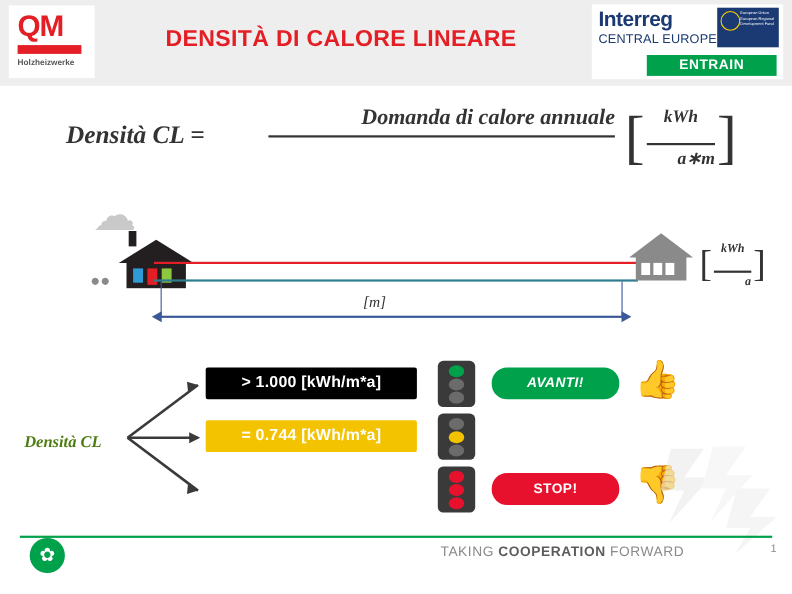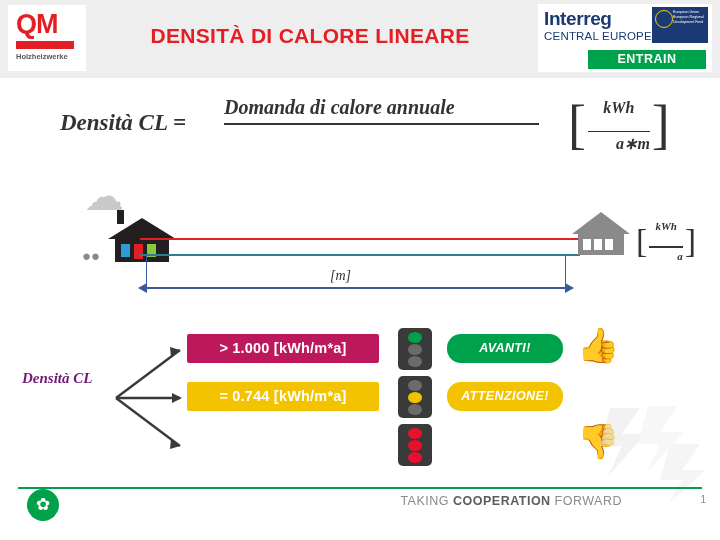--- a/index.html
+++ b/index.html
@@ -135,23 +135,23 @@
     position: absolute;
     left: 0; top: 14px;
     font-size: 23px;
     font-style: italic;
     font-weight: bold;
     color: #333333;
     white-space: nowrap;
   }
   .formula .frac {
     position: absolute;
-    left: 164px; top: 0;
+    left: 184px; top: 0;
     width: 315px;
-    text-align: left;
+    text-align: right;
   }
   .formula .frac .num {
     font-size: 20px;
     font-style: italic;
     font-weight: bold;
     color: #333333;
     padding-bottom: 2px;
   }
   .formula .frac .bar {
     height: 2px;
@@ -341,40 +341,40 @@
     display: flex;
     align-items: center;
   }
   .unit-right .bracket { font-size: 34px; }
   .unit-right .unit-stack { font-size: 11px; }
 
   
   .tree { position: absolute; left: 0; top: 320px; width: 720px; height: 160px; }
   .tree-label {
     position: absolute;
-    left: 22px; top: 50px;
+    left: 22px; top: 74px;
     font-family: "Liberation Serif", serif;
     font-style: italic;
     font-weight: bold;
     font-size: 15px;
-    color: #701a75;
+    color: #4d7c0f;
   }
   .band {
     position: absolute;
     left: 187px;
     width: 192px; height: 29px;
     border-radius: 2px;
     color: #ffffff;
     font-size: 14.5px;
     font-weight: bold;
     text-align: center;
     line-height: 29px;
     letter-spacing: 0.2px;
   }
-  .band-green  { top: 14px;  background: #be185d; }
+  .band-green  { top: 14px;  background: #000000; }
   .band-yellow { top: 62px;  background: #f4c300; color: #ffffff; }
   .band-red    { top: 110px; background: #e8112d; }
 
   .action {
     position: absolute;
     left: 447px;
     width: 116px; height: 29px;
     border-radius: 14px;
     color: #ffffff;
     font-size: 12.5px;
@@ -590,21 +590,21 @@
       <div class="lamp l2 on-yellow"></div>
       <div class="lamp l3"></div>
     </div>
     <div class="tl tl-r">
       <div class="lamp l1 on-red"></div>
       <div class="lamp l2 on-red"></div>
       <div class="lamp l3 on-red"></div>
     </div>
 
     <div class="action action-green">AVANTI!</div>
-    <div class="action action-yellow">ATTENZIONE!</div>
+    <div class="action action-red">STOP!</div>
 
     <div class="thumb-up">👍</div>
     <div class="thumb-down">👎</div>
   </div>
 
   <svg class="deco-chevrons" viewBox="0 0 110 100">
     <path d="M10 4 L40 4 L22 30 L46 30 L8 72 L22 42 L0 42 Z" fill="#e9e9e9"></path>
     <path d="M48 2 L78 2 L60 28 L84 28 L46 70 L60 40 L38 40 Z" fill="#f1f1f1"></path>
     <path d="M70 40 L100 40 L82 66 L106 66 L68 100 L82 76 L60 76 Z" fill="#ededed"></path>
   </svg>

